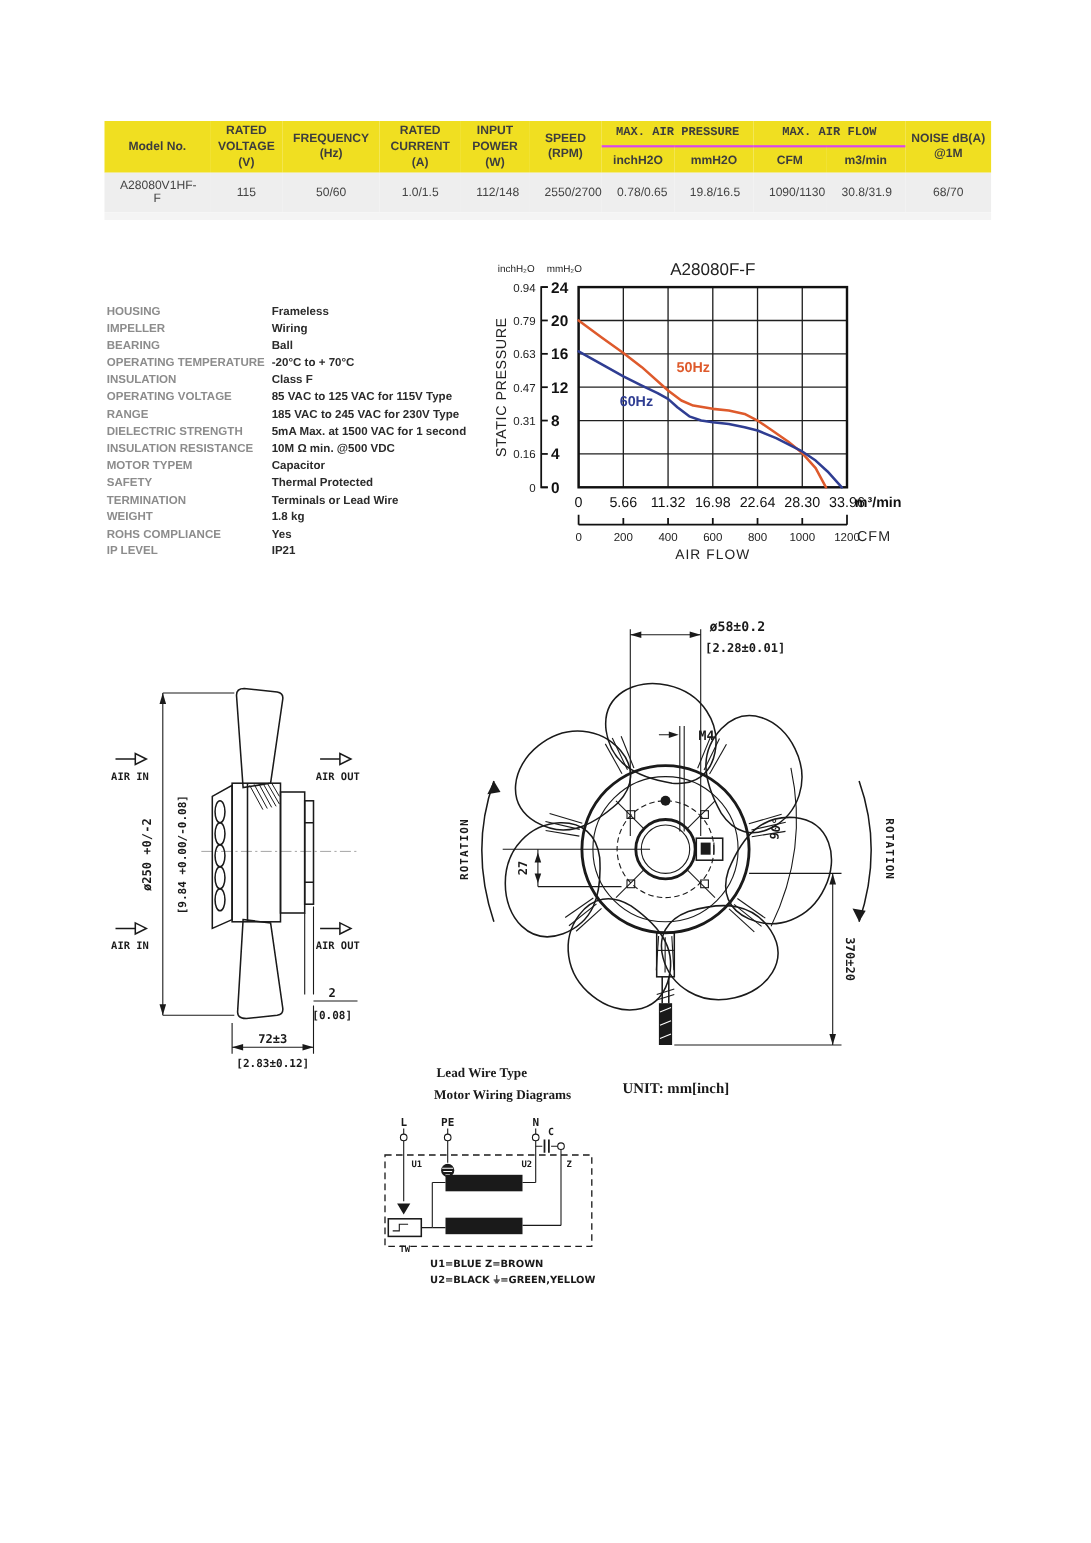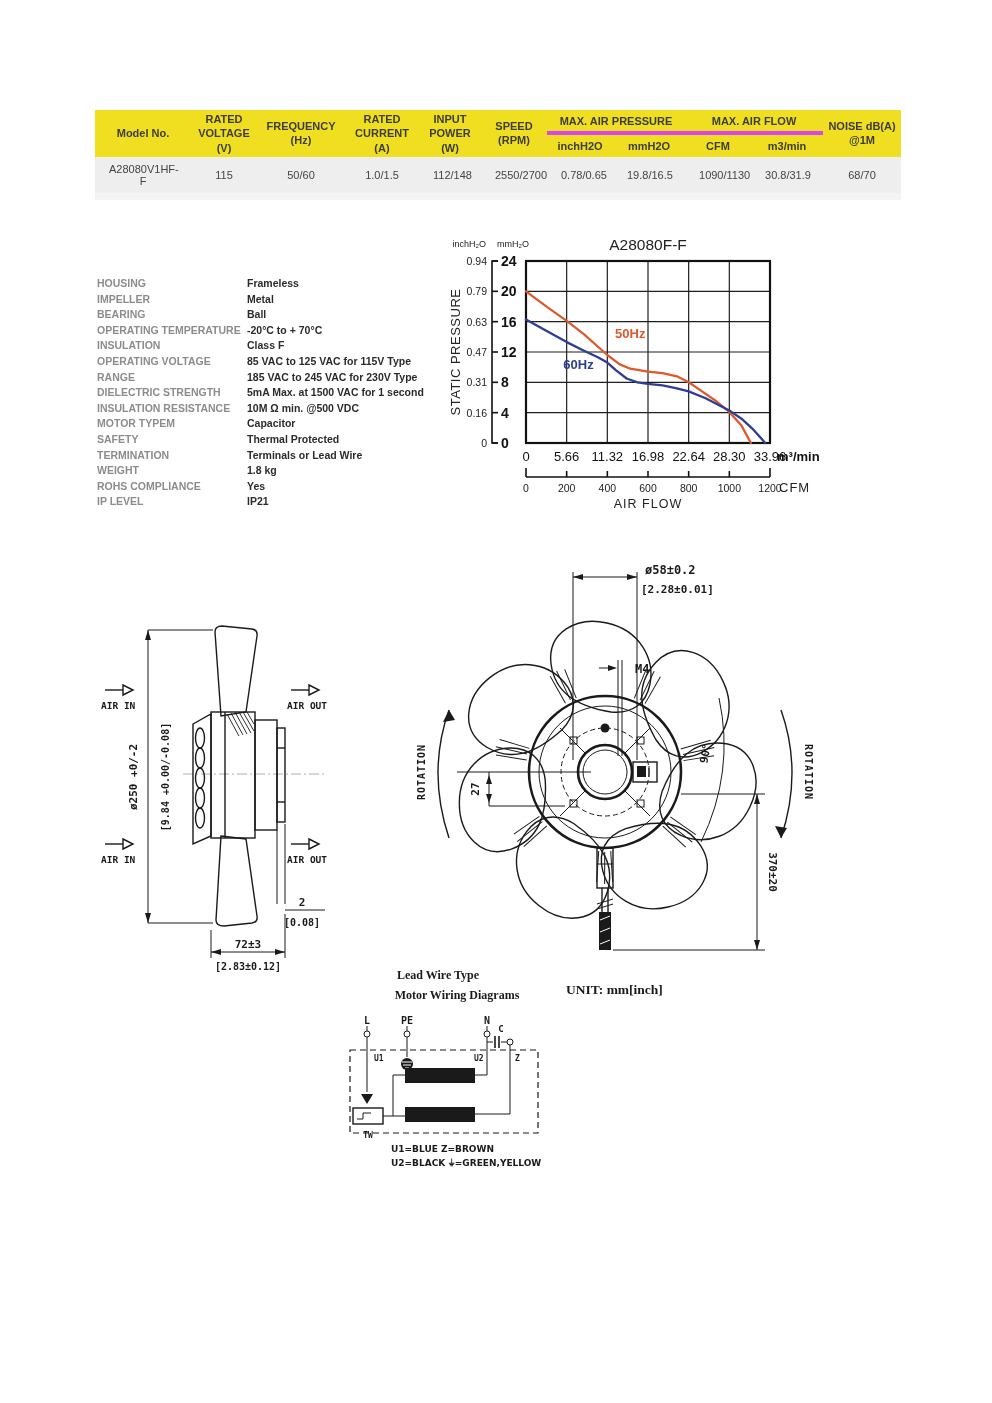--- a/index.html
+++ b/index.html
@@ -4,21 +4,21 @@
 <style>
   html,body{margin:0;padding:0;background:#fff;}
   #page{position:relative;width:992px;height:1403px;background:#fff;overflow:hidden;
         font-family:"Liberation Sans",sans-serif;color:#222;}
   .abs{position:absolute;}
 
   
   #spec-table{border-collapse:collapse;table-layout:fixed;width:806px;}
   #spec-table th{background:#F0DF21;color:#3d3d3d;font-size:11px;font-weight:bold;
                  text-align:center;vertical-align:middle;padding:2px 3px;line-height:1.3;}
-  #spec-table th.group{border-bottom:4px solid #d946ef;}
+  #spec-table th.group{border-bottom:2px solid #d946ef;font-family:Liberation Mono, monospace;}
   #spec-table td{background:#EEEEEE;color:#444;font-size:11px;text-align:center;
                  vertical-align:middle;height:36px;padding:0 14px;}
   #table-footer-strip{height:7px;background:#F4F4F4;width:806px;}
 
   
   .spec-row{display:flex;align-items:flex-start;line-height:15.6px;}
   .spec-label{width:150px;flex:0 0 150px;font-size:10.5px;font-weight:bold;color:#8C8C8C;}
   .spec-value{font-size:10.5px;font-weight:bold;color:#2b2b2b;white-space:pre-line;}
 
   
@@ -102,21 +102,21 @@
     <div id="table-footer-strip"></div>
   </div>
 
   <div class="abs" style="left:97px;top:276px;width:352px;">
     <div class="spec-row">
         <span class="spec-label">HOUSING</span>
         <span class="spec-value">Frameless</span>
       </div>
     <div class="spec-row">
         <span class="spec-label">IMPELLER</span>
-        <span class="spec-value">Metal</span>
+        <span class="spec-value">Wiring</span>
       </div>
     <div class="spec-row">
         <span class="spec-label">BEARING</span>
         <span class="spec-value">Ball</span>
       </div>
     <div class="spec-row">
         <span class="spec-label">OPERATING TEMPERATURE</span>
         <span class="spec-value">-20°C to + 70°C</span>
       </div>
     <div class="spec-row">

